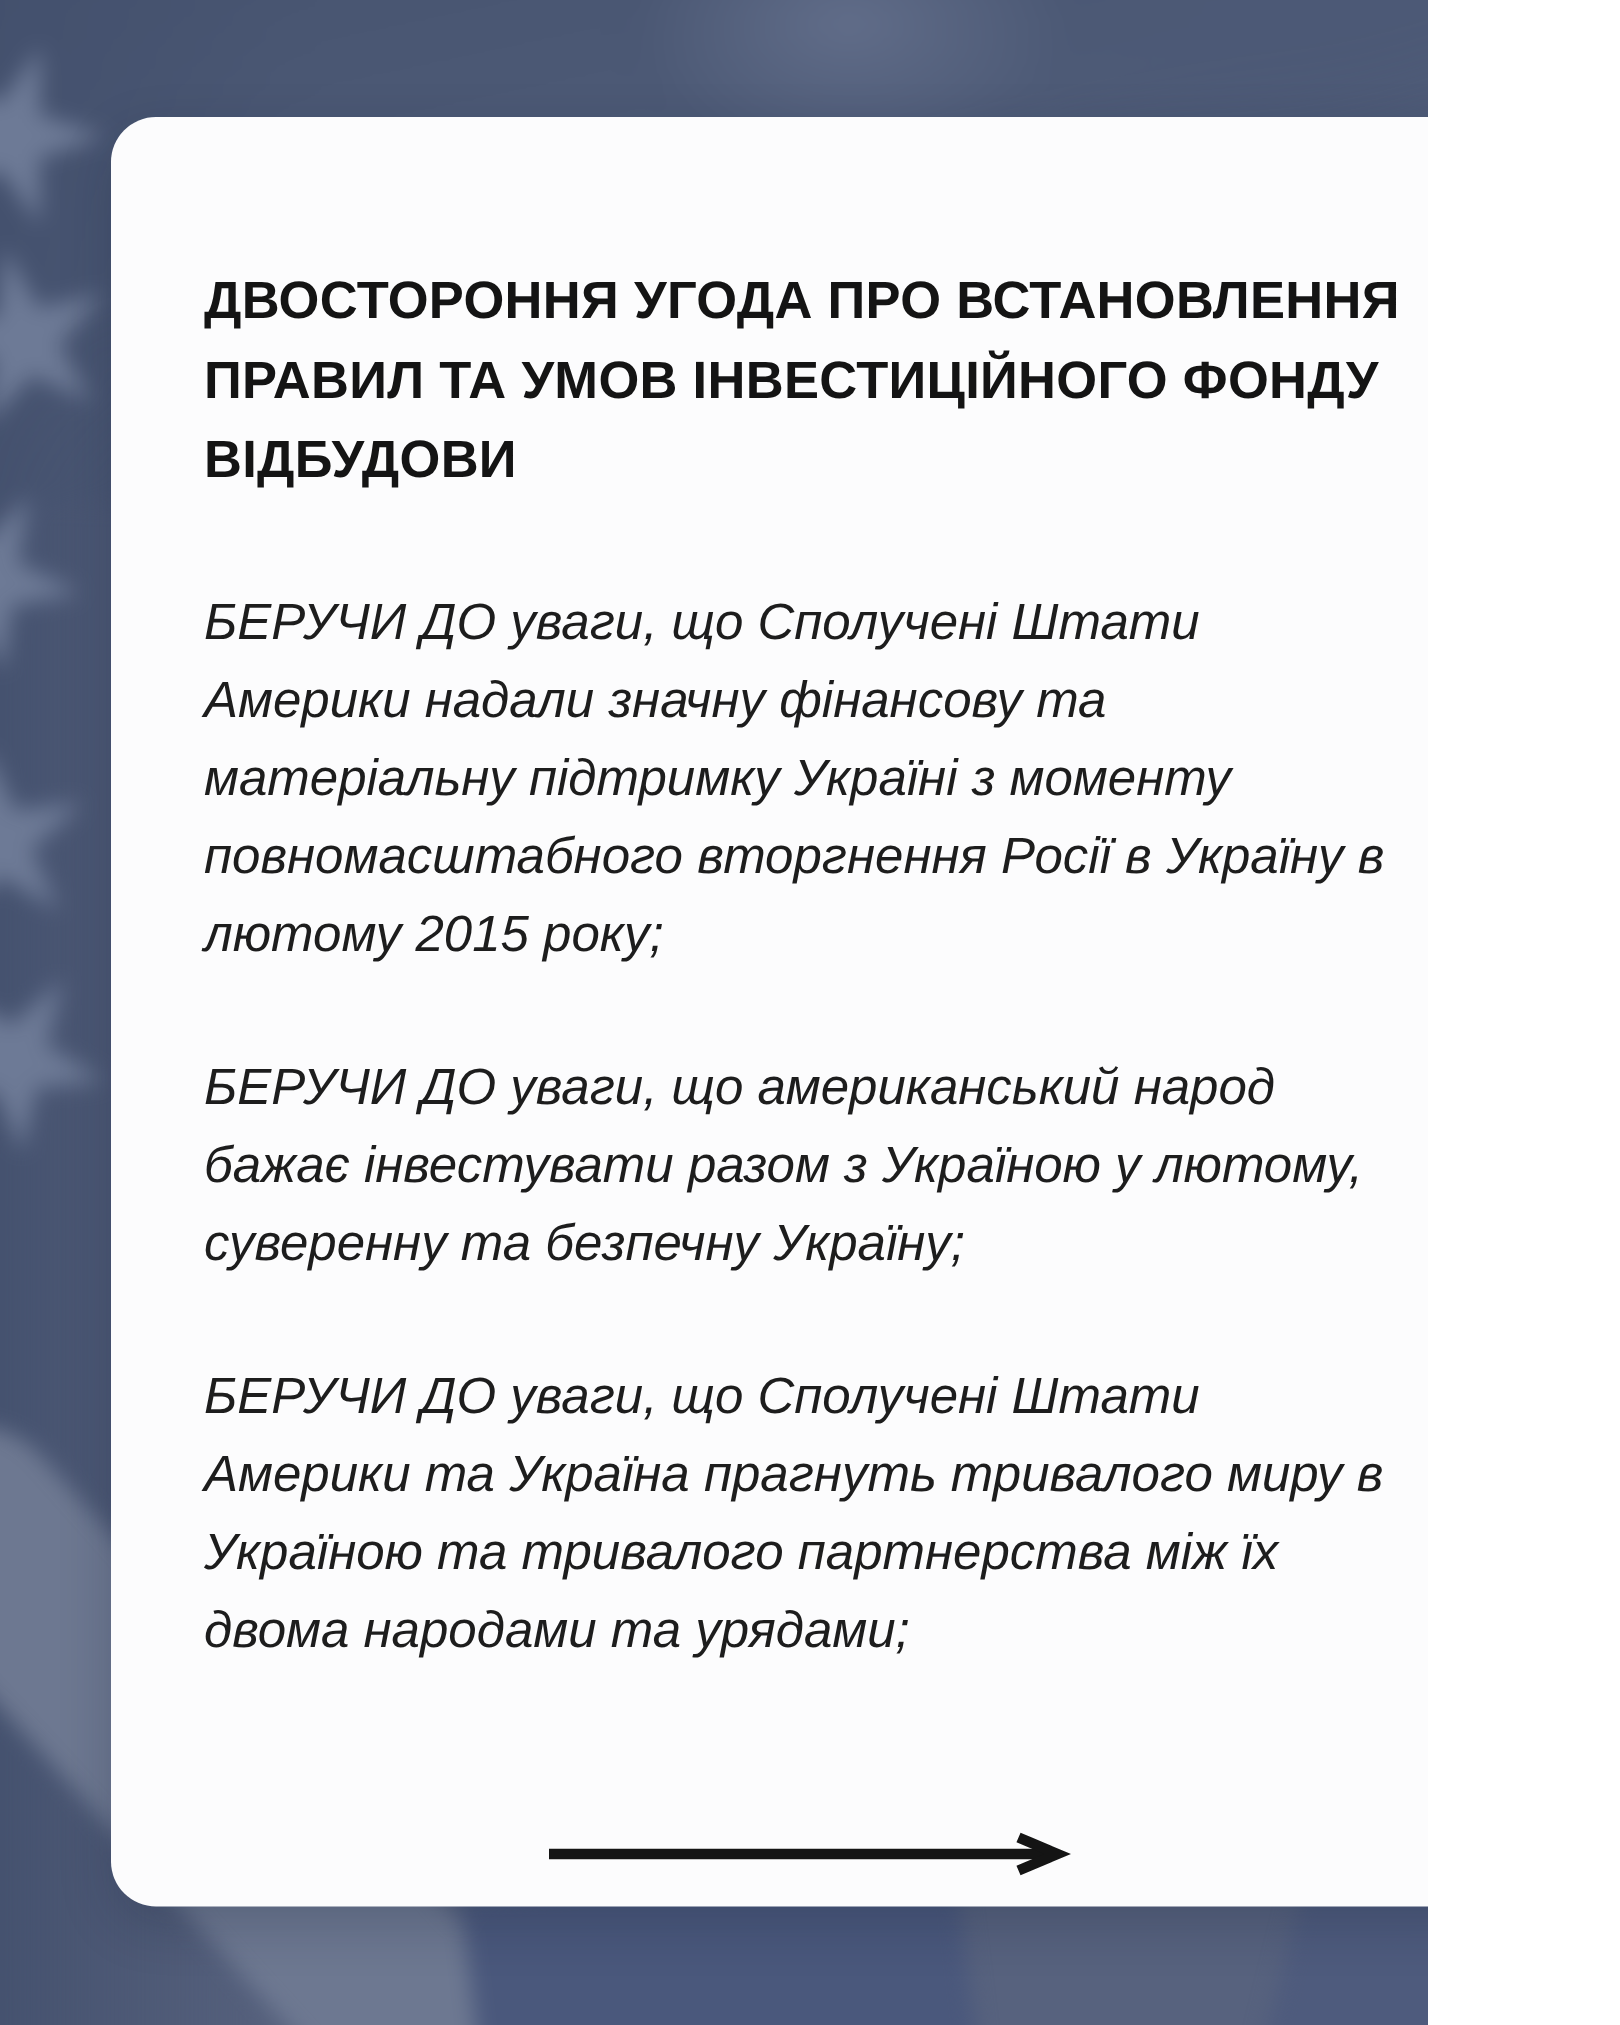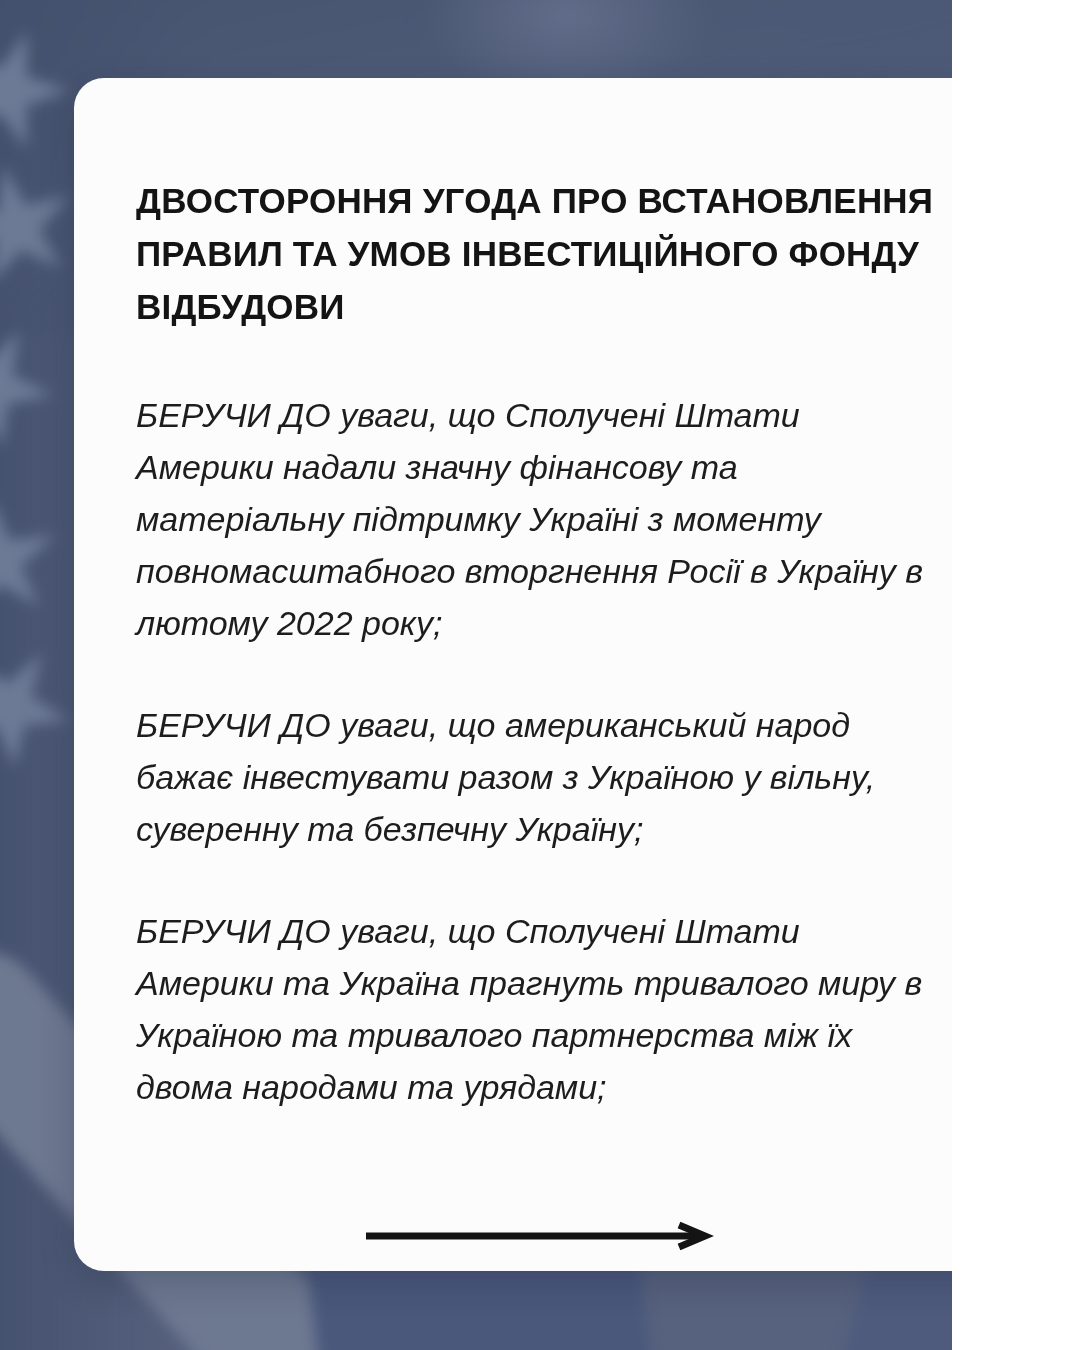--- a/index.html
+++ b/index.html
@@ -125,23 +125,23 @@
     <div class="bg-shape star star-5"></div>
     <div class="bg-shape band-bottom-left"></div>
     <div class="bg-shape patch-bottom-center"></div>
     <div class="bg-shape patch-bottom-right"></div>
     <div class="bg-shape shade-right-edge"></div>
   </div>
 
   <div class="card">
     <h1 class="card-title">ДВОСТОРОННЯ УГОДА ПРО ВСТАНОВЛЕННЯ ПРАВИЛ ТА УМОВ ІНВЕСТИЦІЙНОГО ФОНДУ ВІДБУДОВИ</h1>
 
-    <p class="card-paragraph">БЕРУЧИ ДО уваги, що Сполучені Штати Америки надали значну фінансову та матеріальну підтримку Україні з моменту повномасштабного вторгнення Росії в Україну в лютому 2022 року;</p>
+    <p class="card-paragraph">БЕРУЧИ ДО уваги, що Сполучені Штати Америки надали значну фінансову та матеріальну підтримку Україні з моменту повномасштабного вторгнення Росії в Україну в лютому 2015 року;</p>
 
-    <p class="card-paragraph">БЕРУЧИ ДО уваги, що американський народ бажає інвестувати разом з Україною у вільну, суверенну та безпечну Україну;</p>
+    <p class="card-paragraph">БЕРУЧИ ДО уваги, що американський народ бажає інвестувати разом з Україною у лютому, суверенну та безпечну Україну;</p>
 
     <p class="card-paragraph">БЕРУЧИ ДО уваги, що Сполучені Штати Америки та Україна прагнуть тривалого миру в Україною та тривалого партнерства між їх двома народами та урядами;</p>
 
     <div class="next-arrow">
       <svg width="352" height="30" viewBox="0 0 352 30" xmlns="http://www.w3.org/2000/svg">
         <line x1="3" y1="15" x2="334" y2="15" stroke="#141414" stroke-width="7"></line>
         <path d="M316 4 L342 15 L316 26" fill="none" stroke="#141414" stroke-width="7" stroke-linejoin="miter"></path>
       </svg>
     </div>
   </div>

